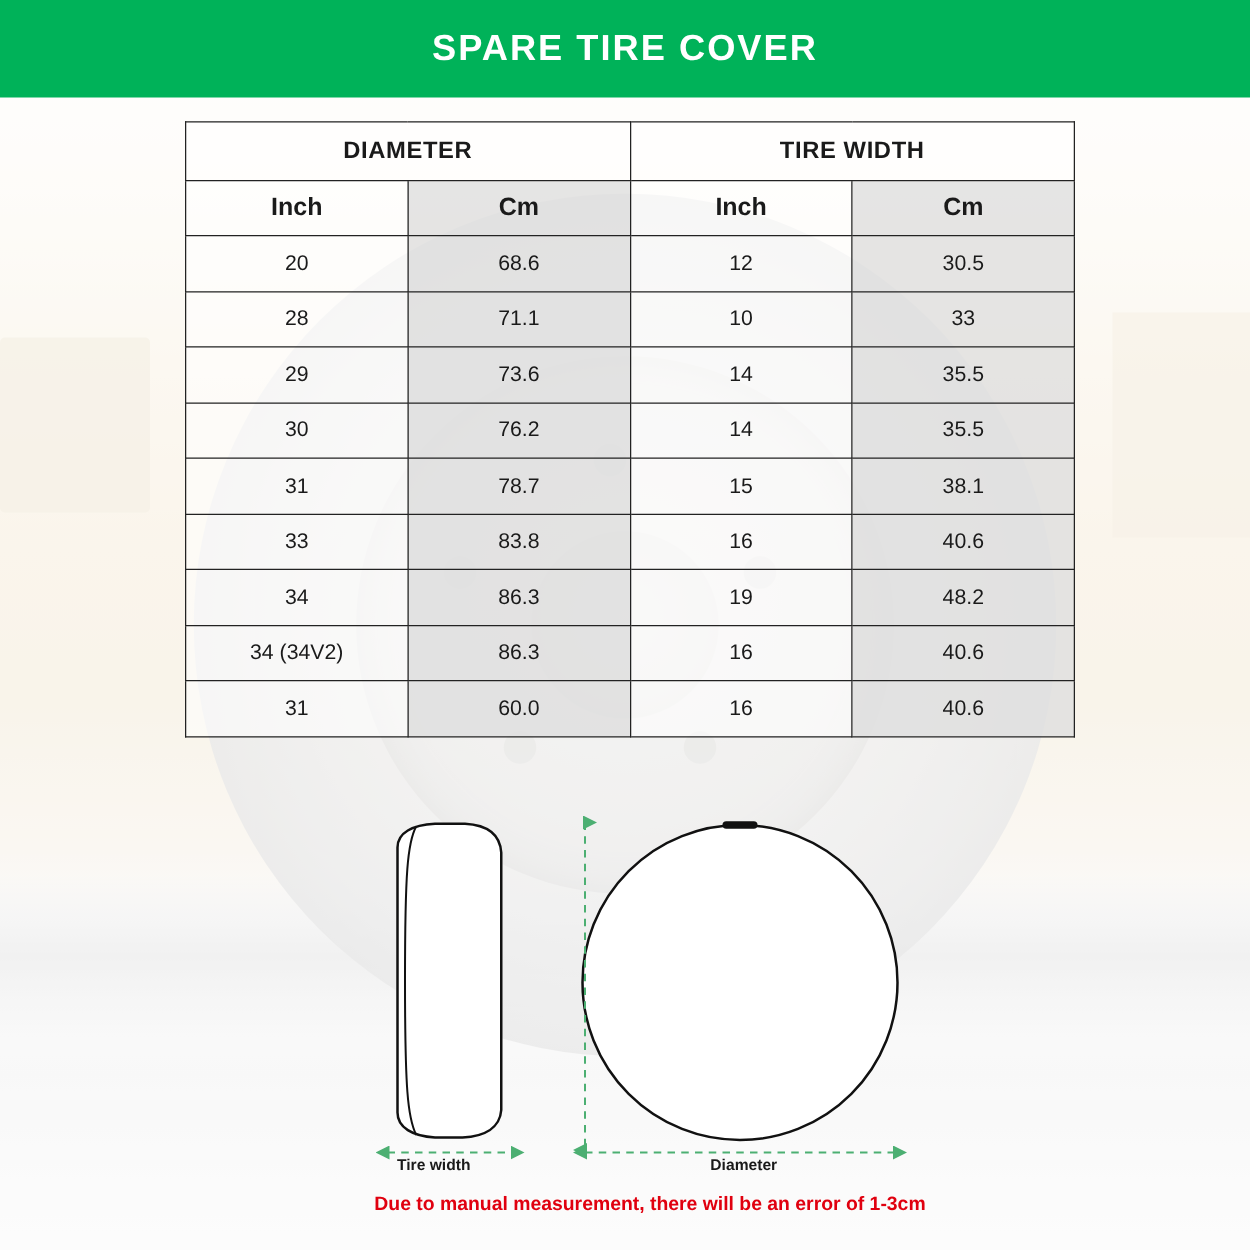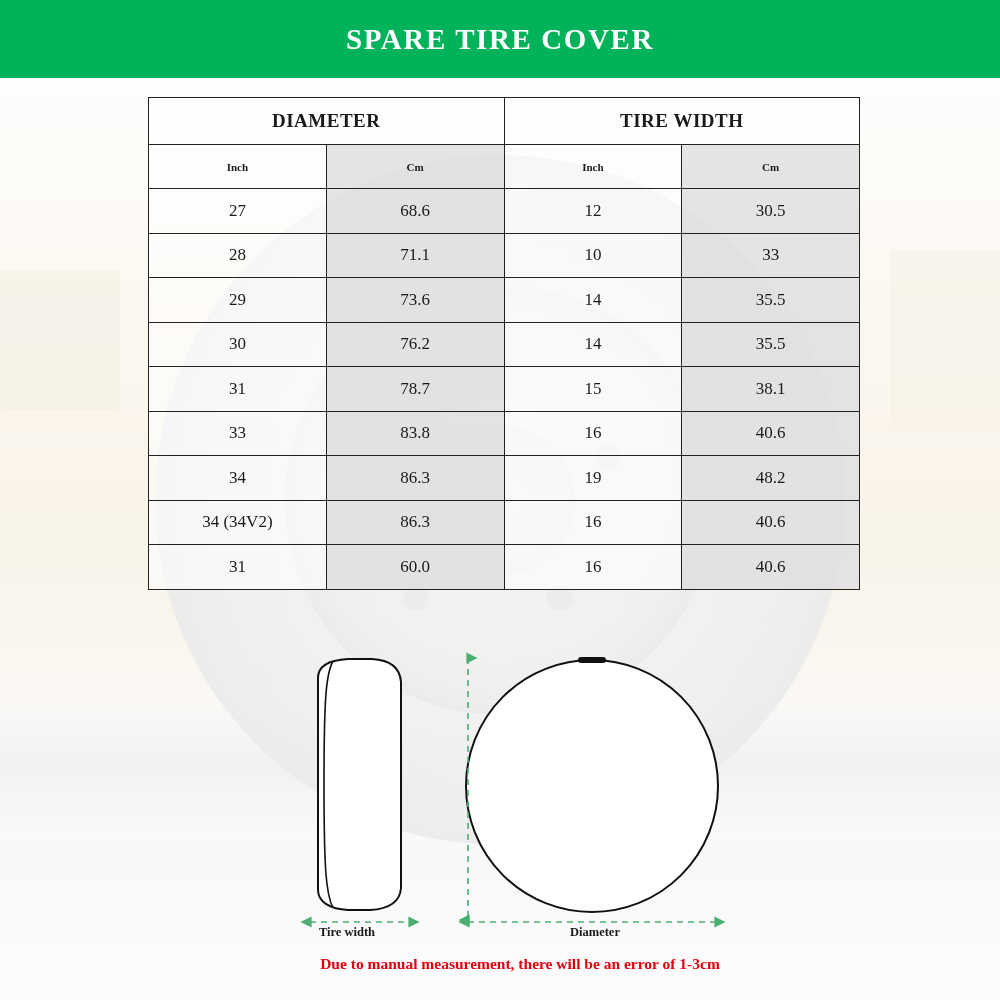--- a/index.html
+++ b/index.html
@@ -7,21 +7,20 @@
     margin: 0; padding: 0;
     width: 1000px; height: 1000px;
     font-family: "Liberation Sans", sans-serif;
     overflow: hidden;
   }
   #page {
     position: relative;
     width: 1000px; height: 1000px;
     background: #ffffff;
     overflow: hidden;
-    font-family: Liberation Serif, serif;
   }
 
   
   .bg-photo {
     position: absolute;
     inset: 0;
     background:
       linear-gradient(to bottom,
         #fdfdfd 0%,
         #fbf7f0 14%,
@@ -144,21 +143,21 @@
     padding: 0;
   }
   thead tr.group-row th {
     font-size: 19px;
     font-weight: bold;
     height: 47px;
     letter-spacing: .5px;
   }
   thead tr.sub-row th {
     font-weight: bold;
-    font-size: 11px;
+    font-size: 20px;
     height: 44px;
   }
   td.shade, th.shade {
     background: rgba(222,222,222,0.78);
     margin-left: 36px;
   }
   td.plain, th.plain {
     background: rgba(255,255,255,0.55);
   }
   col.c1 { width: 25.0%; }
@@ -235,21 +234,21 @@
         </tr>
         <tr class="sub-row">
           <th class="plain">Inch</th>
           <th class="shade">Cm</th>
           <th class="plain">Inch</th>
           <th class="shade">Cm</th>
         </tr>
       </thead>
       <tbody>
         <tr>
-          <td class="plain">27</td>
+          <td class="plain">20</td>
           <td class="shade">68.6</td>
           <td class="plain">12</td>
           <td class="shade">30.5</td>
         </tr>
         <tr>
           <td class="plain">28</td>
           <td class="shade">71.1</td>
           <td class="plain">10</td>
           <td class="shade">33</td>
         </tr>

